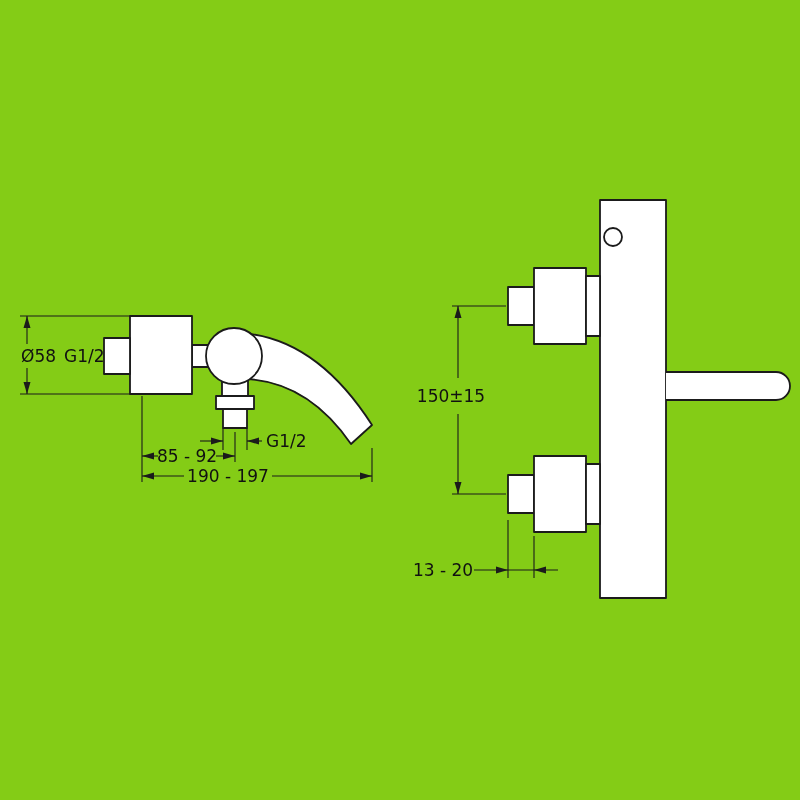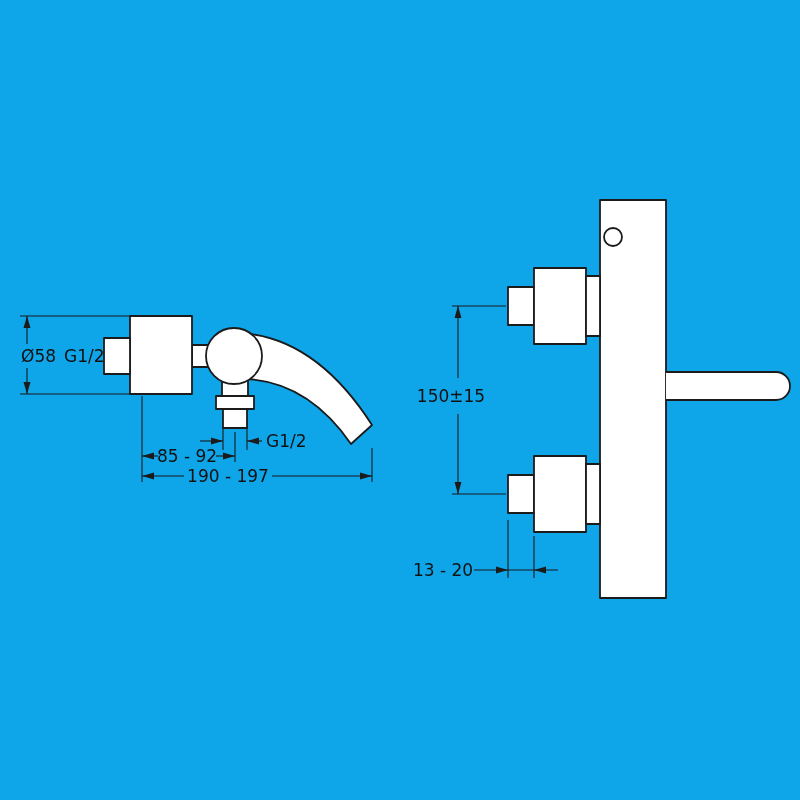--- a/index.html
+++ b/index.html
@@ -6,21 +6,21 @@
     margin: 0;
     padding: 0;
     background: #ffffff;
     width: 800px;
     height: 800px;
     overflow: hidden;
   }
   .canvas {
     width: 800px;
     height: 800px;
-    background: #0ea5e9;
+    background: #84cc16;
   }
   svg { display: block; }
   .obj {
     fill: #ffffff;
     stroke: #1b1b1b;
     stroke-width: 1.8;
     stroke-linejoin: round;
   }
   .dim {
     stroke: #1b1b1b;

